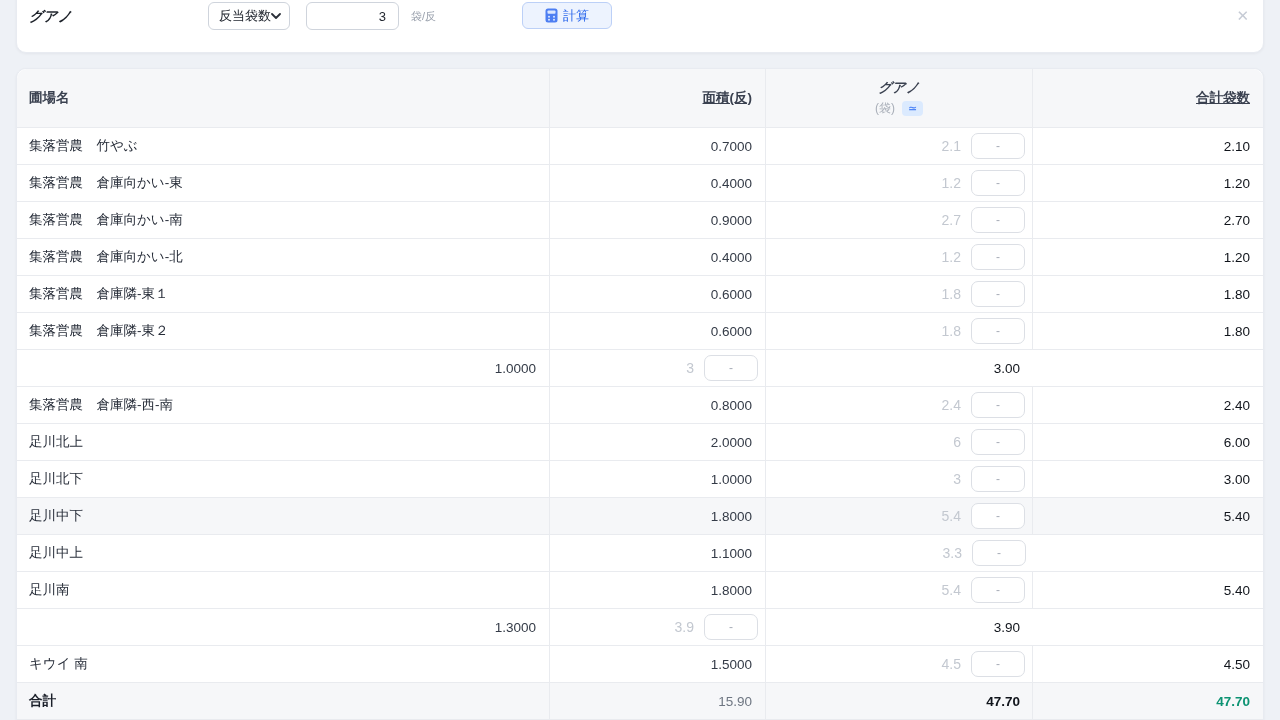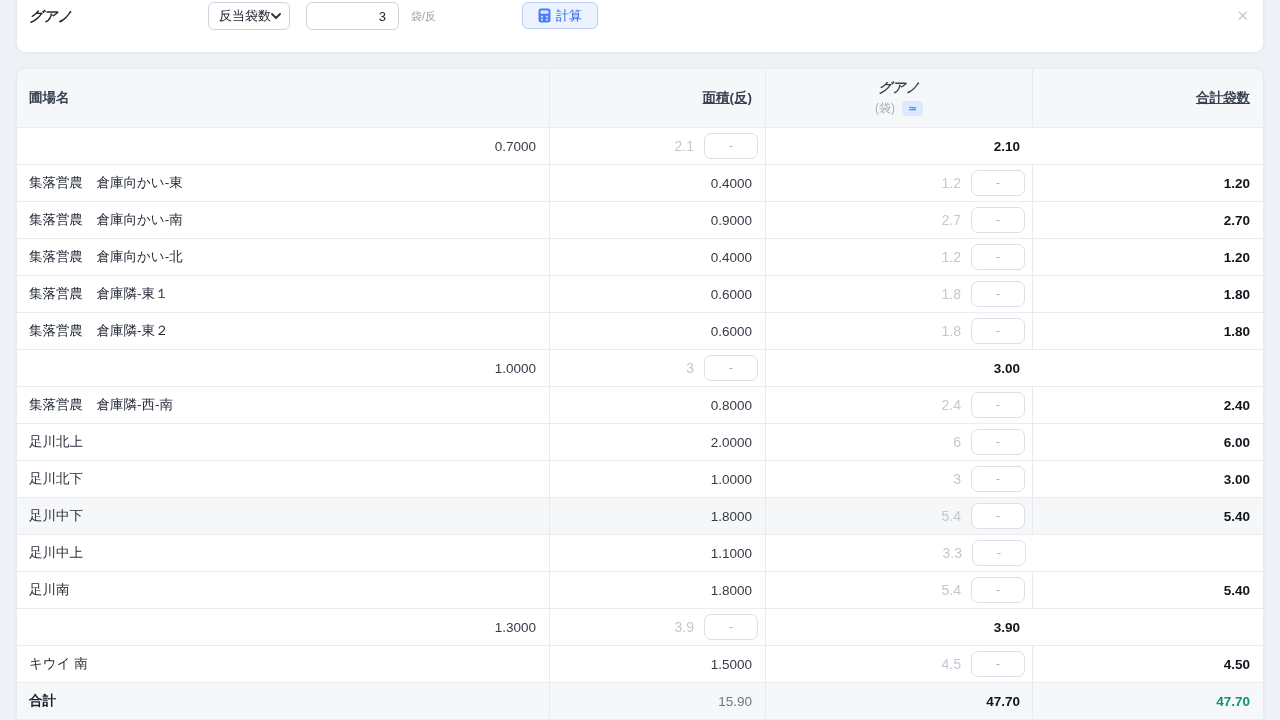--- a/index.html
+++ b/index.html
@@ -40,21 +40,21 @@
     font-family:inherit;
   }
   .tb-unit{
     position:absolute; left:394px; top:0; height:30px; line-height:30px;
     color:var(--muted); font-size:11px;
   }
   .tb-calc{
     position:absolute; left:505px; top:1px; height:27px; min-width:64px;
     background:var(--btn_bg); border:1px solid var(--btn_border); border-radius:6px;
     color:var(--accent_blue); font-size:13px; font-family:inherit;
-    display:flex; align-items:center; gap:5px; padding:0 15px; cursor:pointer;
+    display:flex; align-items:center; gap:5px; padding:0 22px; cursor:pointer;
   }
   .tb-close{
     position:absolute; right:14px; top:0; height:30px; line-height:30px;
     color:#c6cbd5; font-size:15px; cursor:pointer; background:none; border:none;
     font-family:inherit;
   }
   
   #table-panel{ top:68px; height:662px; overflow:hidden; }
   .grid-row{ display:grid; grid-template-columns:533px 216px 267px auto; }
   .cell{ border-right:1px solid var(--border); display:flex; align-items:center; }
@@ -76,21 +76,21 @@
   .tr.hl{ background:#f6f7f9; }
   .c-name{ padding-left:12px; font-weight:500; color:var(--text_dark); }
   .c-area{ justify-content:flex-end; padding-right:13px; color:var(--num_dark); }
   .c-guano{ justify-content:flex-end; gap:10px; padding-right:7px; }
   .c-guano .hint{ color:var(--hint); font-size:14px; }
   .guano-input{
     width:54px; height:26px; border:1px solid #dcdfe5; border-radius:7px;
     text-align:center; font-size:12px; color:#21262f; background:#fff; font-family:inherit;
   }
   .guano-input::placeholder{ color:#a8aeb8; }
-  .c-total{ justify-content:flex-end; padding-right:13px; font-weight:700; color:var(--bold_dark); }
+  .c-total{ justify-content:flex-end; padding-right:13px; font-weight:400; color:var(--bold_dark); }
   .tfoot{ background:var(--header_bg); height:37px; border-bottom:1px solid var(--border); }
   .f-name{ padding-left:12px; font-weight:700; color:#1a1f29; }
   .f-area{ justify-content:flex-end; padding-right:13px; color:#6e7682; }
   .f-guano{ justify-content:flex-end; padding-right:12px; font-weight:700; color:var(--bold_dark); }
   .f-total{ justify-content:flex-end; padding-right:13px; font-weight:700; color:var(--green_total); }
 </style>
 </head>
 <body>
 
 <div class="panel" id="toolbar-panel">
@@ -138,20 +138,23 @@
       <span class="line2">
         <span class="h-sub">(袋)</span>
         <span class="h-badge">≃</span>
       </span>
     </div>
     <div class="cell h-total">合計袋数</div>
   </div>
 
   <div id="table-body">
   <div class="grid-row tr">
+    <div class="cell c-name">
+          <span>集落営農　竹やぶ</span>
+        </div>
     <div class="cell c-area">
           <span>0.7000</span>
         </div>
     <div class="cell c-guano">
       <span class="hint">2.1</span>
       <input class="guano-input" type="text" placeholder="-" style="">
     </div>
     <div class="cell c-total">
           <span>2.10</span>
         </div>

